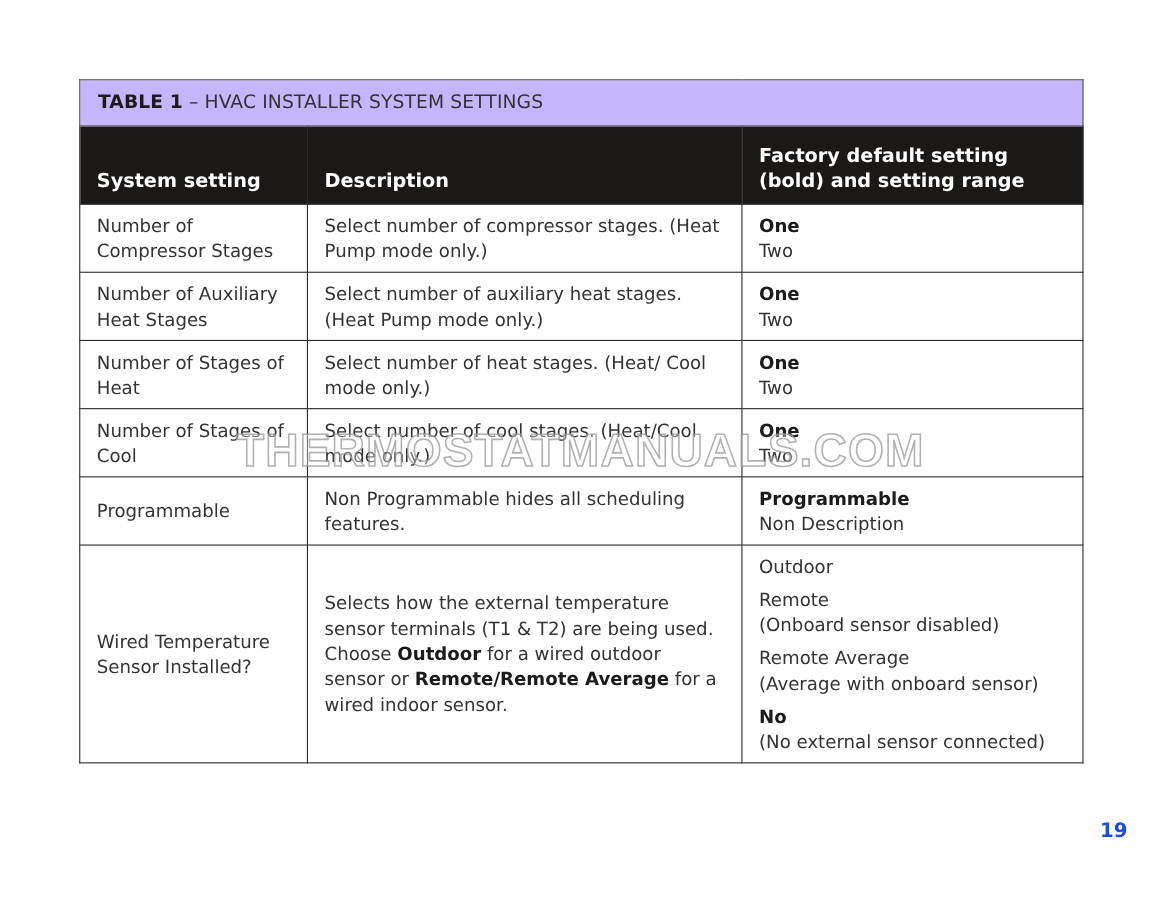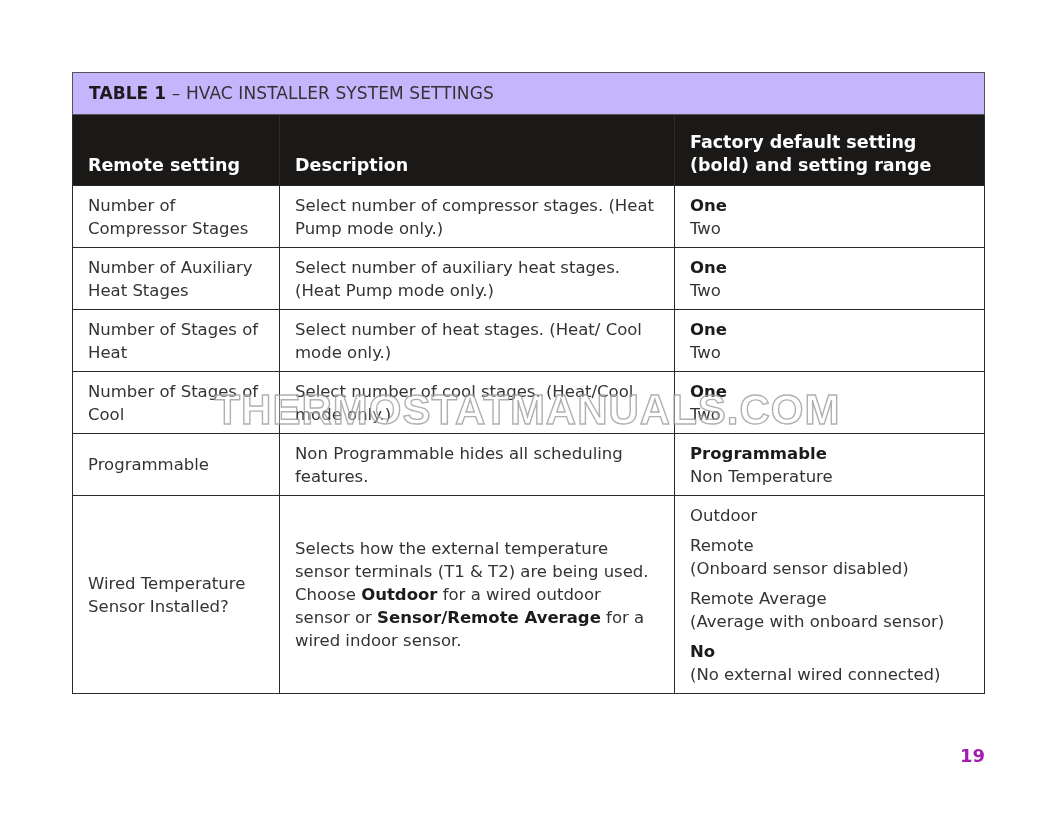--- a/index.html
+++ b/index.html
@@ -27,21 +27,21 @@
     .head-row th:last-child { border-right-color: #2a2a2a; }
     .body-row td { height: 61px; color: #333; font-weight: normal; }
     .body-row.tall td { height: 197px; }
     .opt { display: block; }
     .opt.bold { font-weight: bold; color: #1b1b1b; }
     .sensor-opt { display: block; margin: 7px 0; }
     .sensor-opt:first-child { margin-top: 0; }
     .sensor-opt:last-child { margin-bottom: 0; }
     .desc b { font-weight: bold; color: #1b1b1b; }
     .page-number {
-      position: absolute; left: 960px; top: 745px; font-size: 18px; font-weight: bold; color: #a21caf;
+      position: absolute; left: 1000px; top: 745px; font-size: 18px; font-weight: bold; color: #1d4ed8;
     }
     .watermark {
       position: absolute; left: 200px; top: 389px; width: 655px; text-align: center;
       font-family: "Liberation Sans", sans-serif; font-weight: bold; font-size: 42px; line-height: 42px;
       letter-spacing: 1px; color: rgba(255,255,255,0.35);
       -webkit-text-stroke: 1.4px rgba(150,150,150,0.75);
       pointer-events: none; transform: scaleY(1.0);
     }
   </style>
 </head>
@@ -51,21 +51,21 @@
   <colgroup>
     <col style="width:207px">
     <col style="width:395px">
     <col style="width:310px">
   </colgroup>
   <tbody>
       <tr class="caption-row">
     <td colspan="3"><b>TABLE 1</b><span> – HVAC INSTALLER SYSTEM SETTINGS</span></td>
   </tr>
   <tr class="head-row">
-    <th>Remote setting</th>
+    <th>System setting</th>
     <th>Description</th>
     <th>Factory default setting (bold) and setting range</th>
   </tr>
 
   <tr class="body-row">
     <td>Number of Compressor Stages</td>
     <td>Select number of compressor stages. (Heat Pump mode only.)</td>
     <td>
       <span class="opt bold">One</span>
       <span class="opt">Two</span>
@@ -93,41 +93,41 @@
     <td>
       <span class="opt bold">One</span>
       <span class="opt">Two</span>
     </td>
   </tr>
   <tr class="body-row">
     <td>Programmable</td>
     <td>Non Programmable hides all scheduling features.</td>
     <td>
       <span class="opt bold">Programmable</span>
-      <span class="opt">Non Temperature</span>
+      <span class="opt">Non Description</span>
     </td>
   </tr>
   <tr class="body-row tall">
     <td>Wired Temperature Sensor Installed?</td>
-    <td class="desc"><span>Selects how the external temperature sensor terminals (T1 &amp; T2) are being used. Choose </span><b>Outdoor</b><span> for a wired outdoor sensor or </span><b>Sensor/Remote Average</b><span> for a wired indoor sensor.</span></td>
+    <td class="desc"><span>Selects how the external temperature sensor terminals (T1 &amp; T2) are being used. Choose </span><b>Outdoor</b><span> for a wired outdoor sensor or </span><b>Remote/Remote Average</b><span> for a wired indoor sensor.</span></td>
     <td>
       <span class="sensor-opt">
         <span class="opt">Outdoor</span>
       </span>
       <span class="sensor-opt">
         <span class="opt">Remote</span>
         <span class="opt">(Onboard sensor disabled)</span>
       </span>
       <span class="sensor-opt">
         <span class="opt">Remote Average</span>
         <span class="opt">(Average with onboard sensor)</span>
       </span>
       <span class="sensor-opt">
         <span class="opt bold">No</span>
-        <span class="opt">(No external wired connected)</span>
+        <span class="opt">(No external sensor connected)</span>
       </span>
     </td>
   </tr>
 </tbody>
   </table>
 
 <div class="watermark">THERMOSTATMANUALS.COM</div>
 <div class="page-number">19</div>
 
 </body></html>

